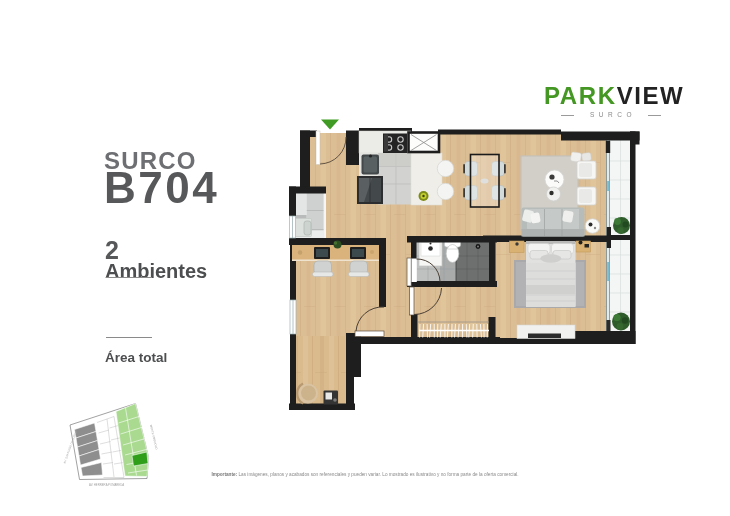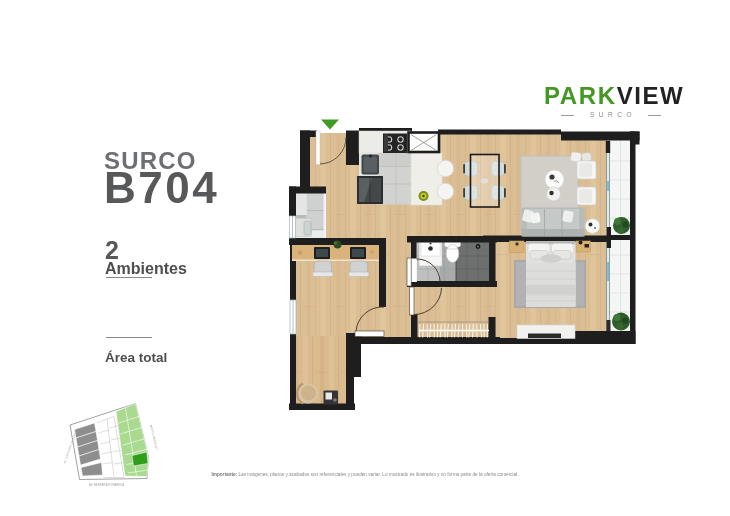--- a/index.html
+++ b/index.html
@@ -485,21 +485,21 @@
   <div style="font-size:24px;font-weight:bold;letter-spacing:1.6px;color:#222222;white-space:nowrap;"><span style="color:#459723;">PARK</span>VIEW</div>
   <div style="margin-top:1px;font-size:6.5px;letter-spacing:4.5px;color:#8a8a8a;text-align:center;width:134px;">
     <span style="display:inline-block;vertical-align:middle;width:13px;border-top:1px solid #9a9a9a;margin-right:16px;"></span>SURCO<span style="display:inline-block;vertical-align:middle;width:13px;border-top:1px solid #9a9a9a;margin-left:12px;"></span>
   </div>
 </div>
 
 <div style="position:absolute;left:104px;top:147px;color:#6e6f72;font-size:24px;letter-spacing:1.2px;font-weight:bold;">SURCO</div>
 <div style="position:absolute;left:104px;top:163px;color:#57585a;font-size:44px;letter-spacing:2.5px;font-weight:bold;text-align:center;">B704</div>
 
 <div style="position:absolute;left:105px;top:236px;color:#57585a;font-size:25px;font-weight:bold;">2</div>
-<div style="position:absolute;left:105px;top:260px;color:#4d4e50;font-size:16px;font-weight:bold;">Ambientes</div>
+<div style="position:absolute;left:105px;top:260px;color:#4d4e50;font-size:20px;font-weight:bold;">Ambientes</div>
 <div style="position:absolute;left:106px;top:276.5px;width:46px;border-top:1px solid #8a8a8a;"></div>
 
 <div style="position:absolute;left:105px;top:322px;color:#4d4e50;font-size:13.5px;font-weight:bold;margin-top:28px;">Área total</div>
 <div style="position:absolute;left:106px;top:337px;width:46px;border-top:1px solid #8a8a8a;"></div>
 
 <svg width="120" height="100" viewBox="0 0 120 100" style="left:52px;top:395px;">
 
   <g>
         <polygon points="18,30 83.5,8.5 96.5,62 95,83.5 27.5,84.5" fill="#ffffff" stroke="#7a7a7a" stroke-width="0.7"></polygon>
       </g>

